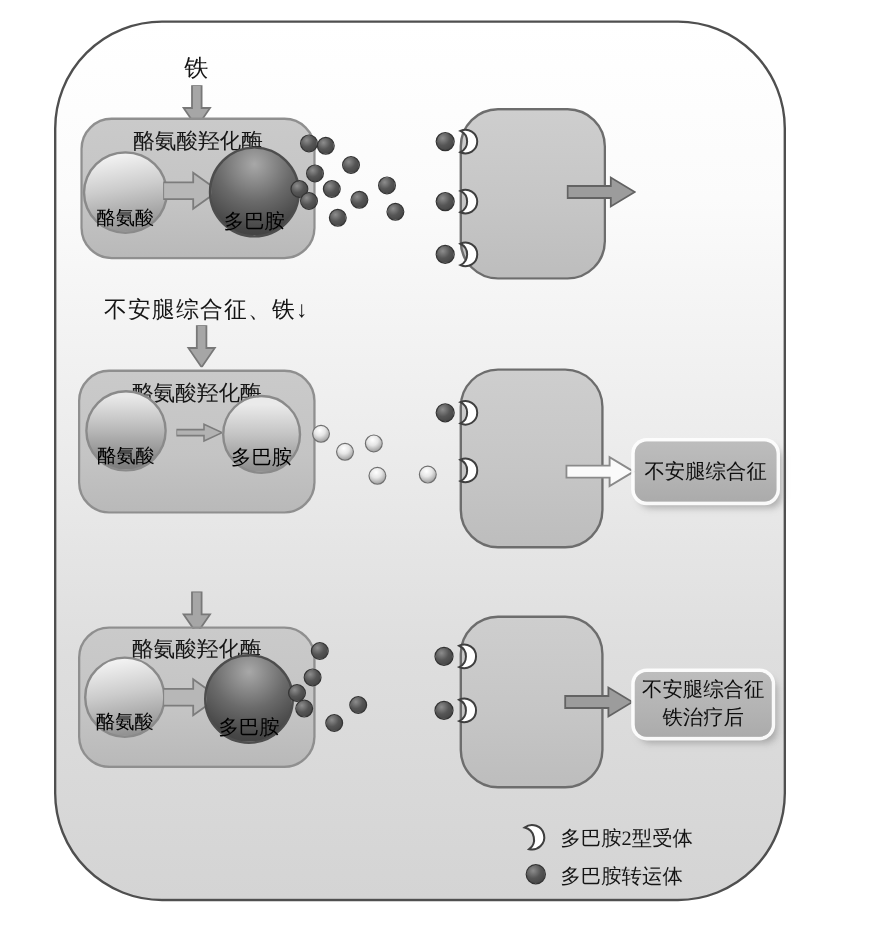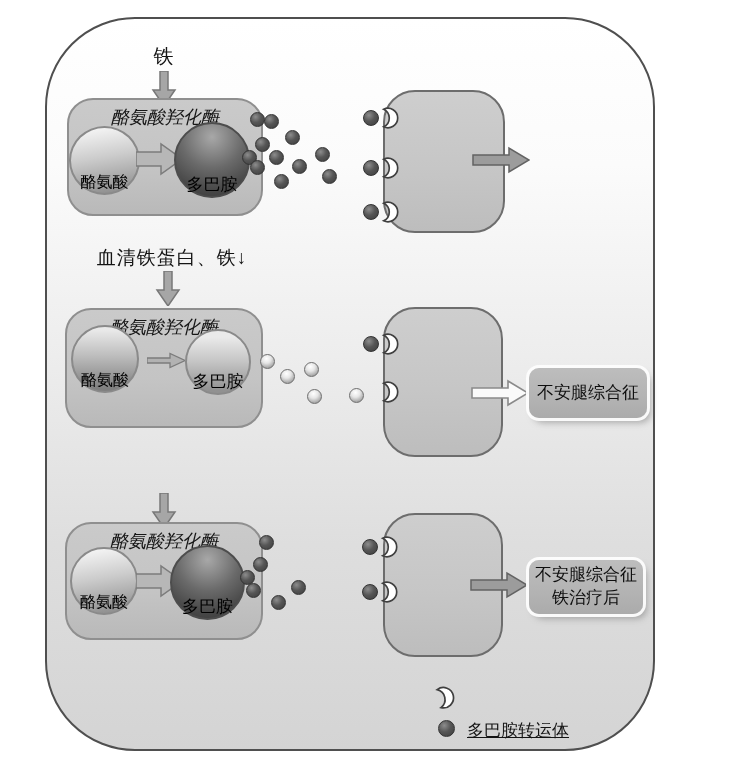--- a/index.html
+++ b/index.html
@@ -18,21 +18,21 @@
     position:absolute;text-align:center;font-size:20px;color:#141414;
     letter-spacing:1px;white-space:nowrap;
   }
   .neuron-box{
     position:absolute;box-sizing:border-box;
     background:linear-gradient(180deg,#cacaca 0%,#c4c4c4 60%,#b9b9b9 100%);
     border:2.5px solid #8f8f8f;border-radius:26px;
   }
   .enzyme-label{
     position:absolute;top:5px;left:0;width:100%;text-align:center;
-    font-size:18px;color:#161616;white-space:nowrap;font-style:italic;
+    font-size:18px;color:#161616;white-space:nowrap;
   }
   .circle{
     position:absolute;border-radius:50%;box-sizing:border-box;
     display:flex;align-items:flex-end;justify-content:center;
     font-size:16px;color:#000;white-space:nowrap;
   }
   .substrate{
     background:linear-gradient(170deg,#f2f2f2 8%,#cccccc 45%,#8d8d8d 96%);
     border:2px solid #8a8a8a;
   }
@@ -128,21 +128,21 @@
   <div class="receptor" style="left:363px;top:199px;">
     <div class="dot r-dot"></div>
     <svg class="crescent" viewBox="0 0 22 22">
         <path d="M6.5 3.5 A8.3 8.3 0 1 1 6.5 18.5 A8.3 8.3 0 0 0 6.5 3.5 Z" fill="#ffffff" stroke="#3f3f3f" stroke-width="1.4"></path>
       </svg>
   </div>
   <svg class="arrow-svg" style="left:472px;top:146px;" width="58" height="28" viewBox="0 0 58 28">
     <path d="M1 9 h36 V2 L57 14 37 26 v-7 H1 Z" fill="#9c9c9c" stroke="#636363" stroke-width="1.5"></path>
   </svg>
 
-  <div class="stimulus" style="left:72px;top:245px;width:200px;font-size:19px;">血清铁蛋白、铁↓</div>
+  <div class="stimulus" style="left:72px;top:245px;width:200px;font-size:19px;">不安腿综合征、铁↓</div>
   <svg class="arrow-svg" style="left:155px;top:271px;" width="26" height="35" viewBox="0 0 26 35">
     <path d="M9 0 h8 v19 h7 L13 35 2 19 h7 Z" fill="#a6a6a6" stroke="#787878" stroke-width="1.5"></path>
   </svg>
   <div class="neuron-box" style="left:65px;top:308px;width:198px;height:120px;">
     <div class="enzyme-label">酪氨酸羟化酶</div>
   </div>
   <div class="circle substrate-dk" style="left:71px;top:325px;width:68px;height:68px;">
     <span>酪氨酸</span>
   </div>
   <svg class="arrow-svg" style="left:147px;top:352px;" width="38" height="17" viewBox="0 0 38 17">
@@ -218,15 +218,16 @@
     <path d="M1 9 h36 V2 L57 14 37 26 v-7 H1 Z" fill="#9c9c9c" stroke="#636363" stroke-width="1.5"></path>
   </svg>
   <div class="result-box" style="left:529px;top:560px;width:114px;height:54px;">
     <span>不安腿综合征</span>
     <span>铁治疗后</span>
   </div>
 
   <svg class="arrow-svg" style="left:431px;top:684px;transform:rotate(-12deg);" width="27" height="27" viewBox="0 0 22 22">
     <path d="M6.5 3.5 A8.3 8.3 0 1 1 6.5 18.5 A8.3 8.3 0 0 0 6.5 3.5 Z" fill="#ffffff" stroke="#3f3f3f" stroke-width="1.4"></path>
   </svg>
+  <div class="legend-label" style="left:467px;top:687px;">多巴胺2型受体</div>
   <div class="dot dot-legend" style="left:438px;top:720px;"></div>
-  <div class="legend-label" style="left:467px;top:719px;text-decoration:underline;">多巴胺转运体</div>
+  <div class="legend-label" style="left:467px;top:719px;">多巴胺转运体</div>
 </div>
 
 </body></html>

